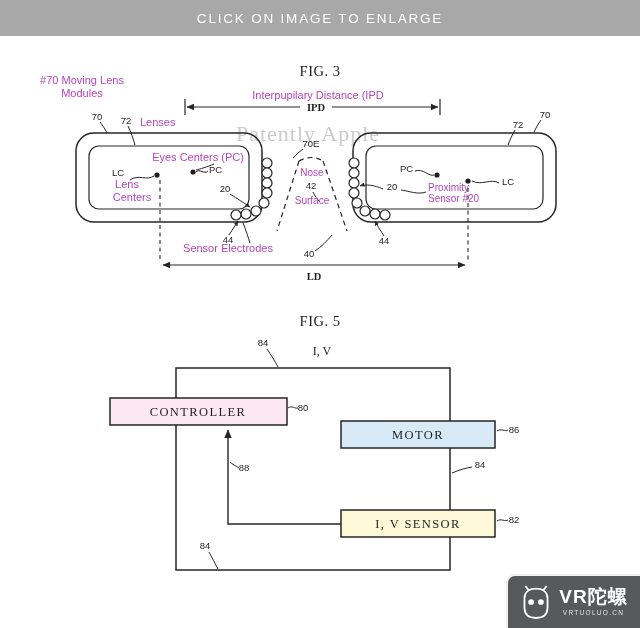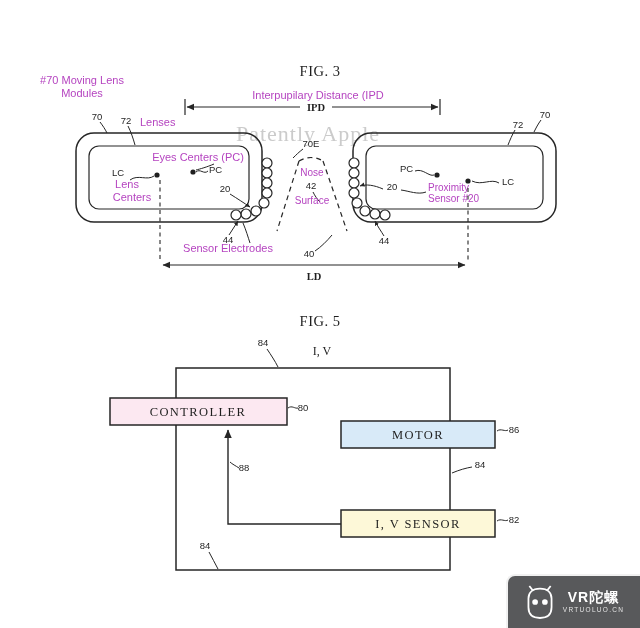--- a/index.html
+++ b/index.html
@@ -20,28 +20,31 @@
   .ln{stroke:#262626;stroke-width:1.5;fill:none;}
   .ln2{stroke:#262626;stroke-width:1.2;fill:none;}
   .ld{stroke:#262626;stroke-width:1;fill:none;}
   .dsh{stroke:#262626;stroke-width:1.1;fill:none;stroke-dasharray:4 3.5;}
   .nse{stroke:#262626;stroke-width:1.2;fill:none;stroke-dasharray:5 4;}
   .coil{stroke:#262626;stroke-width:1.2;fill:#ffffff;}
   .dot{fill:#1f1f1f;}
   #logo{position:absolute;right:0;bottom:0;width:132px;height:52px;background:#58595b;border-top-left-radius:9px;z-index:4;
         display:flex;align-items:center;justify-content:center;gap:7px;border-top:2px solid #f1f1f1;border-left:2px solid #f1f1f1;}
   #logo .txt{display:flex;flex-direction:column;align-items:center;line-height:1.05;}
-  #logo .brand{color:#ffffff;font-size:14px;font-weight:bold;letter-spacing:1px;}
+  #logo .brand{color:#ffffff;font-size:19px;font-weight:bold;letter-spacing:1px;}
   #logo .site{color:#e3e3e3;font-size:6.5px;letter-spacing:1.3px;margin-top:3px;}
 </style>
 </head>
 <body>
 
 <div id="stage">
 
+  <div id="banner">
+    <span>CLICK ON IMAGE TO ENLARGE</span>
+  </div>
 
   <svg id="drawing" width="640" height="628" viewBox="0 0 640 628">
     <defs>
       <marker id="ah" viewBox="0 0 10 10" refX="8.5" refY="5" markerWidth="7" markerHeight="7" orient="auto-start-reverse">
         <path d="M0,1 L9,5 L0,9 z" fill="#262626"></path>
       </marker>
       <marker id="ah2" viewBox="0 0 10 10" refX="8.5" refY="5" markerWidth="5.5" markerHeight="5.5" orient="auto-start-reverse">
         <path d="M0,1 L9,5 L0,9 z" fill="#262626"></path>
       </marker>
     </defs>

